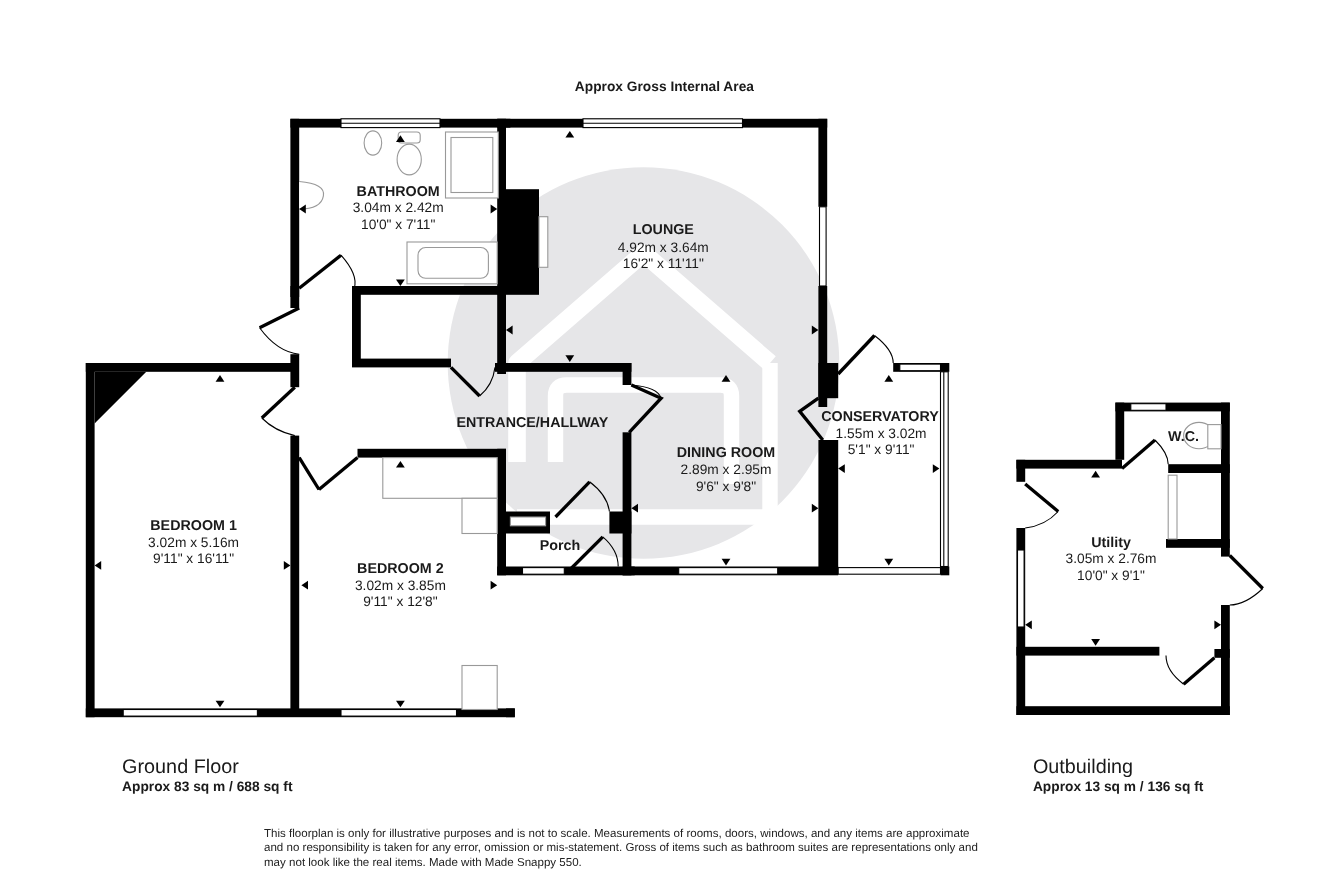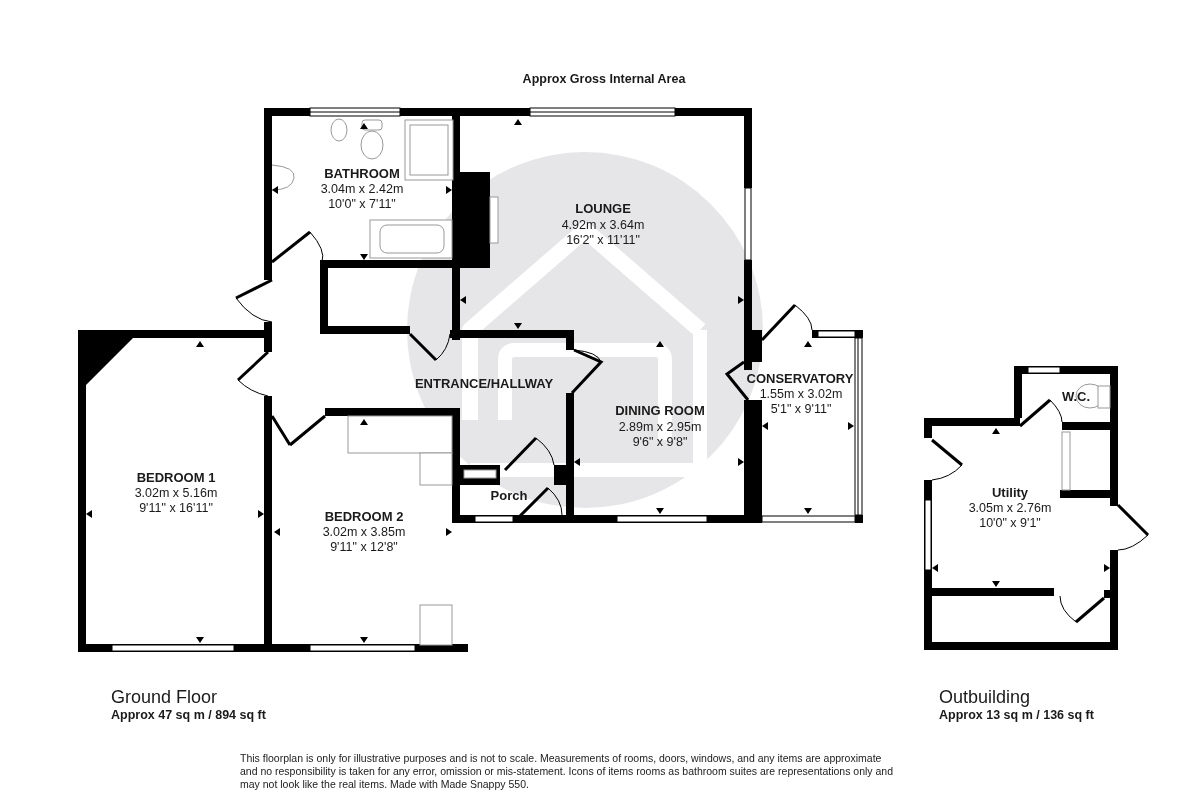--- a/index.html
+++ b/index.html
@@ -233,25 +233,25 @@
     <text class="room-dim" x="1010" y="512">3.05m x 2.76m</text>
     <text class="room-dim" x="1010" y="527">10'0" x 9'1"</text>
   </g>
   <g>
     <text class="room-name" x="1076" y="401">W.C.</text>
   </g>
 </svg>
 
 <div class="abs" style="left:79px; top:687px;margin-left:32px;">
   <div class="floor-label">Ground Floor</div>
-  <div class="floor-area">Approx 47 sq m / 894 sq ft</div>
+  <div class="floor-area">Approx 83 sq m / 688 sq ft</div>
 </div>
 
 <div class="abs" style="left:923px; top:687px;margin-left:16px;">
   <div class="floor-label">Outbuilding</div>
   <div class="floor-area">Approx 13 sq m / 136 sq ft</div>
 </div>
 
 <div class="abs disclaimer">
   <div>This floorplan is only for illustrative purposes and is not to scale. Measurements of rooms, doors, windows, and any items are approximate</div>
-  <div>and no responsibility is taken for any error, omission or mis-statement. Icons of items rooms as bathroom suites are representations only and</div>
+  <div>and no responsibility is taken for any error, omission or mis-statement. Gross of items such as bathroom suites are representations only and</div>
   <div>may not look like the real items. Made with Made Snappy 550.</div>
 </div>
 
 </body></html>

